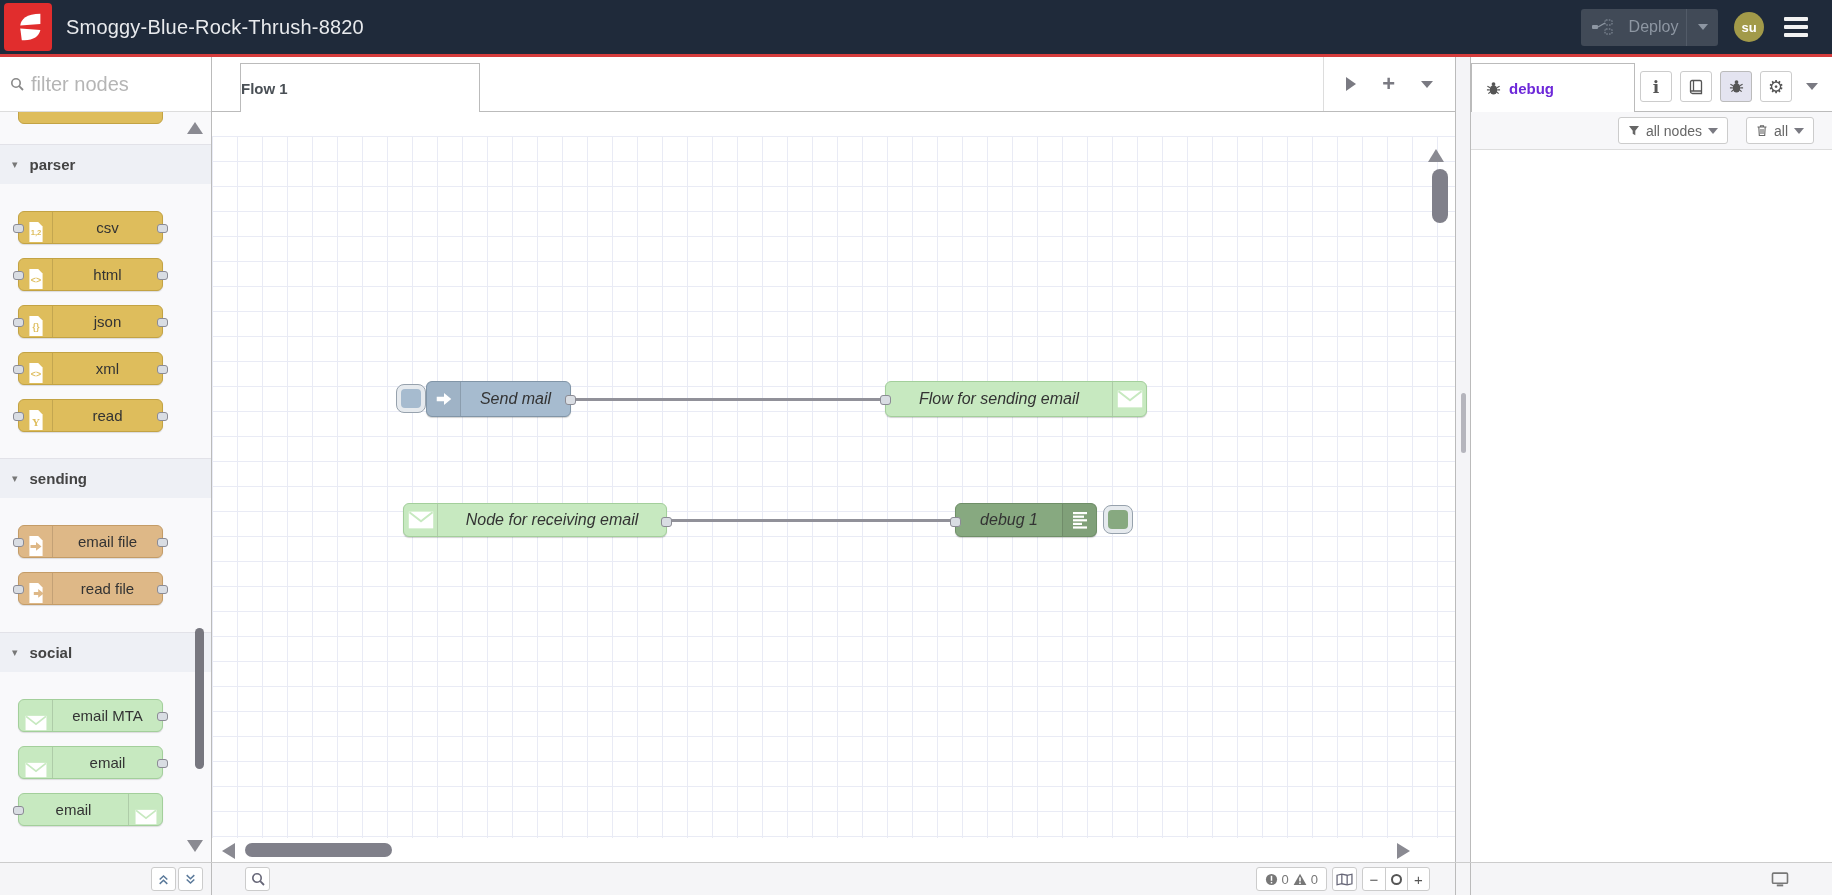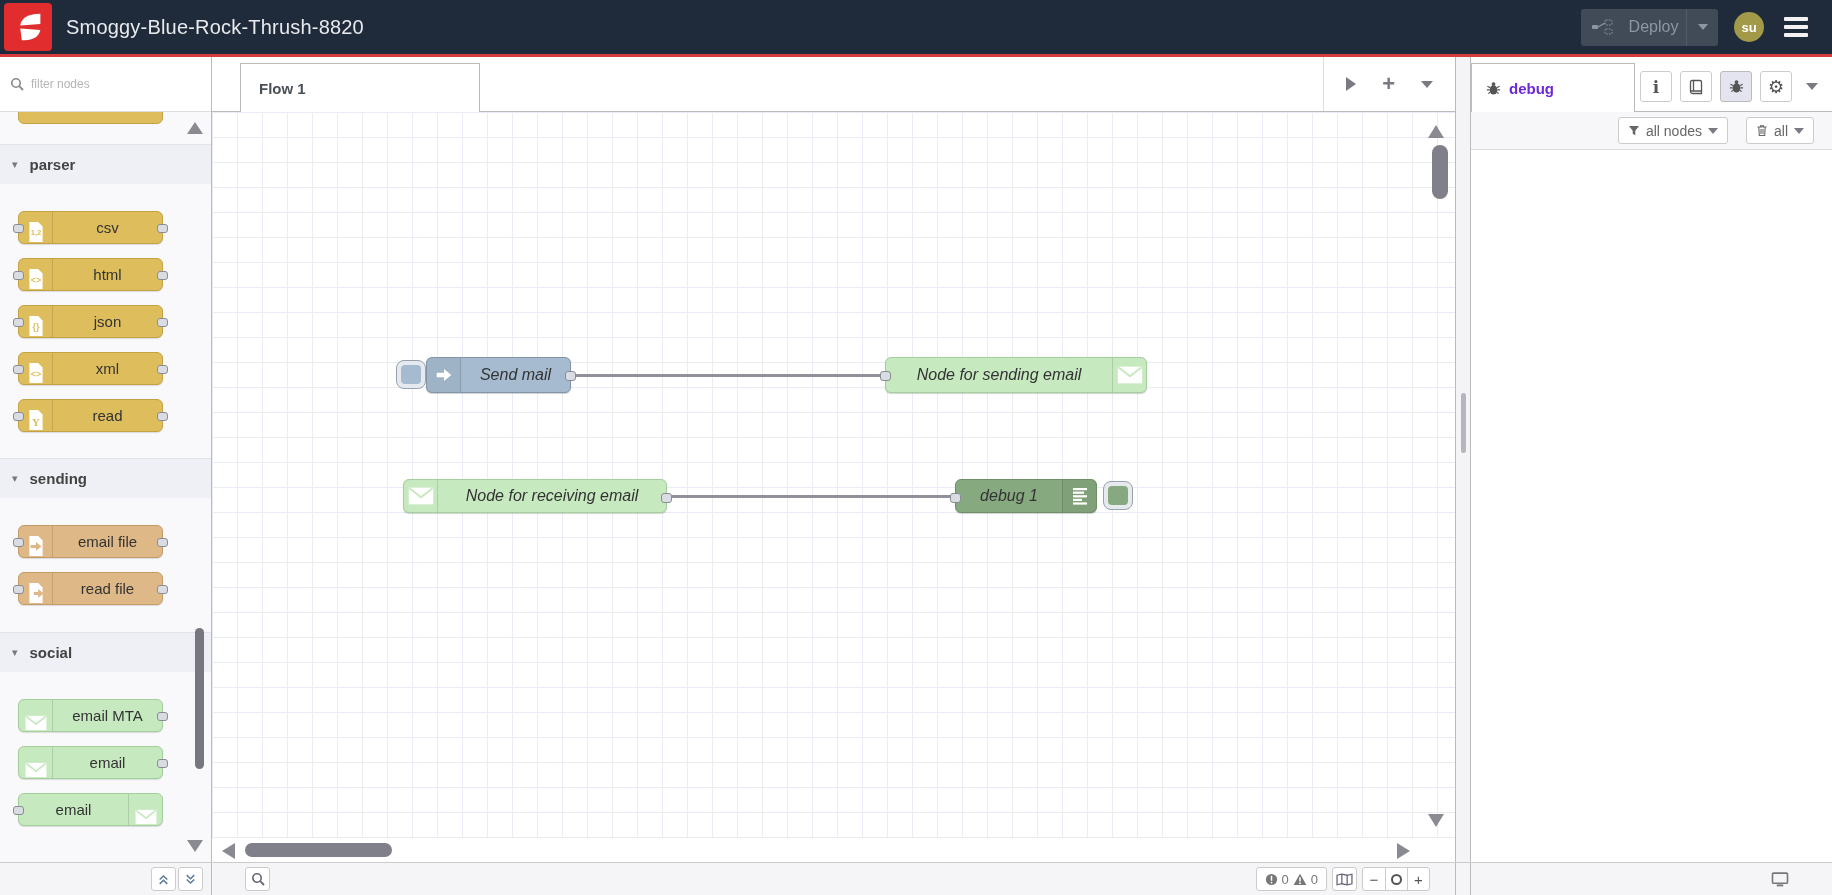--- a/index.html
+++ b/index.html
@@ -27,21 +27,21 @@
   .hamburger span { width:24px; height:4px; background:#f2f2f2; border-radius:1px; }
   .red-line { height:3px; background:var(--accent-red); flex:0 0 3px; }
 
   
   .main { flex:1; display:flex; min-height:0; }
 
   
   .palette { width:212px; flex:0 0 212px; border-right:1px solid #bbb; display:flex; flex-direction:column; background:#f9f9fb; }
   .palette-filter { height:55px; flex:0 0 55px; border-bottom:1px solid #ddd; display:flex; align-items:center; padding:0 10px; background:#fff; }
   .palette-filter .mag { color:#888; display:flex; margin-right:7px; }
-  .palette-filter input { border:none; outline:none; font-size:12px; color:#3b82f6; width:150px; background:transparent;
+  .palette-filter input { border:none; outline:none; font-size:20px; color:#3b82f6; width:150px; background:transparent;
                           font-family:"Liberation Sans", sans-serif; }
   .palette-filter input::placeholder { color:#b5b5b5; }
   .palette-scroll { flex:1; position:relative; overflow:hidden; background:#f9f9fb; }
   .cat-header { height:40px; background:#eef0f5; border-top:1px solid #e2e2e8; display:flex; align-items:center;
                 padding-left:12px; gap:12px; }
   .cat-header .chev { color:#777; font-size:11px; }
   .cat-header .cat-label { font-size:15px; font-weight:bold; color:#444; }
   .pal-node { position:relative; width:145px; height:33px; margin:14px 0 0 18px; border-radius:6px;
               display:flex; align-items:center; box-shadow:0 1px 1px rgba(0,0,0,0.12); cursor:move; }
   .pal-node.first { margin-top:27px; }
@@ -59,33 +59,33 @@
   .pal-scroll-up { position:absolute; top:10px; right:8px; width:0; height:0;
                    border-left:8px solid transparent; border-right:8px solid transparent; border-bottom:12px solid #8a8a92; }
   .pal-scroll-down { position:absolute; bottom:10px; right:8px; width:0; height:0;
                      border-left:8px solid transparent; border-right:8px solid transparent; border-top:12px solid #8a8a92; }
   .pal-thumb { position:absolute; right:7px; top:516px; width:9px; height:141px; border-radius:5px; background:#77777f; }
 
   
   .canvas-col { flex:1; display:flex; flex-direction:column; min-width:0; background:#fff; }
   .tabbar { height:55px; flex:0 0 55px; border-bottom:1px solid #bbb; position:relative; background:#fff; display:flex; }
   .flow-tab { position:absolute; left:28px; top:6px; width:240px; height:49px; background:#fff;
-              border:1px solid #bbb; border-bottom:none; display:flex; align-items:center; padding-left:18px; }
+              border:1px solid #bbb; border-bottom:none; display:flex; align-items:center; }
   .flow-tab .tab-label { font-size:15px; font-weight:bold; color:#4a5056; }
   .tab-tools { margin-left:auto; height:100%; display:flex; align-items:center; gap:26px; padding:0 22px;
                border-left:1px solid #ddd; }
   .tri-right { width:0; height:0; border-top:7px solid transparent; border-bottom:7px solid transparent; border-left:10px solid #7a7a82; }
   .plus-glyph { font-size:22px; font-weight:bold; color:#7a7a82; line-height:1; }
   .caret-gray { width:0; height:0; border-left:6px solid transparent; border-right:6px solid transparent; border-top:7px solid #7a7a82; }
 
   .canvas-wrap { flex:1; position:relative; min-height:0; display:flex; flex-direction:column; }
   .grid { flex:1; position:relative; background-color:#fff;
           background-image: linear-gradient(to right, #e9ebf5 1px, transparent 1px),
                             linear-gradient(to bottom, #e9ebf5 1px, transparent 1px);
-          background-size:25px 25px; }
+          background-size:25px 25px;margin-top:24px; }
   .hstrip { flex:0 0 24px; background:#fff; position:relative; }
 
   
   .fnode { position:absolute; height:36px; border-radius:6px; display:flex; align-items:center;
            box-shadow:0 1px 1px rgba(0,0,0,0.18); }
   .fnode .flabel { flex:1; text-align:center; font-size:16px; font-style:italic; color:#333; padding:0 8px; white-space:nowrap; }
   .fnode .ficon { width:34px; height:100%; display:flex; align-items:center; justify-content:center; flex:0 0 34px; }
   .ficon.left { border-right:1px solid rgba(0,0,0,0.12); background:rgba(0,0,0,0.04); }
   .ficon.right { border-left:1px solid rgba(0,0,0,0.12); }
   .fnode .fport { position:absolute; width:11px; height:10px; background:#d9dde3; border:1px solid #8b8b94; border-radius:3px; top:13px; }
@@ -366,21 +366,21 @@
               <svg width="20" height="20" viewBox="0 0 22 22">
                   <path d="M3 8.5 h8 V4.5 l8 6.5 -8 6.5 v-4 H3 z" fill="#fff"></path>
                 </svg>
             </span>
             <span class="flabel">Send mail</span>
             <span class="fport out"></span>
           </div>
 
           <div class="fnode n-send-email">
             <span class="fport in"></span>
-            <span class="flabel">Node for sending email</span>
+            <span class="flabel">Flow for sending email</span>
             <span class="ficon right">
               <svg width="26" height="18" viewBox="0 0 20 14">
                   <rect x="0.5" y="0.5" width="19" height="13" fill="#fff"></rect>
                   <path d="M1 1 L10 8 L19 1" stroke="#c7e9c0" stroke-width="1.6" fill="none"></path>
                 </svg>
             </span>
           </div>
 
           <div class="fnode n-recv-email">
             <span class="ficon left" style="border-right:1px solid rgba(0,0,0,0.12); background:none;">

